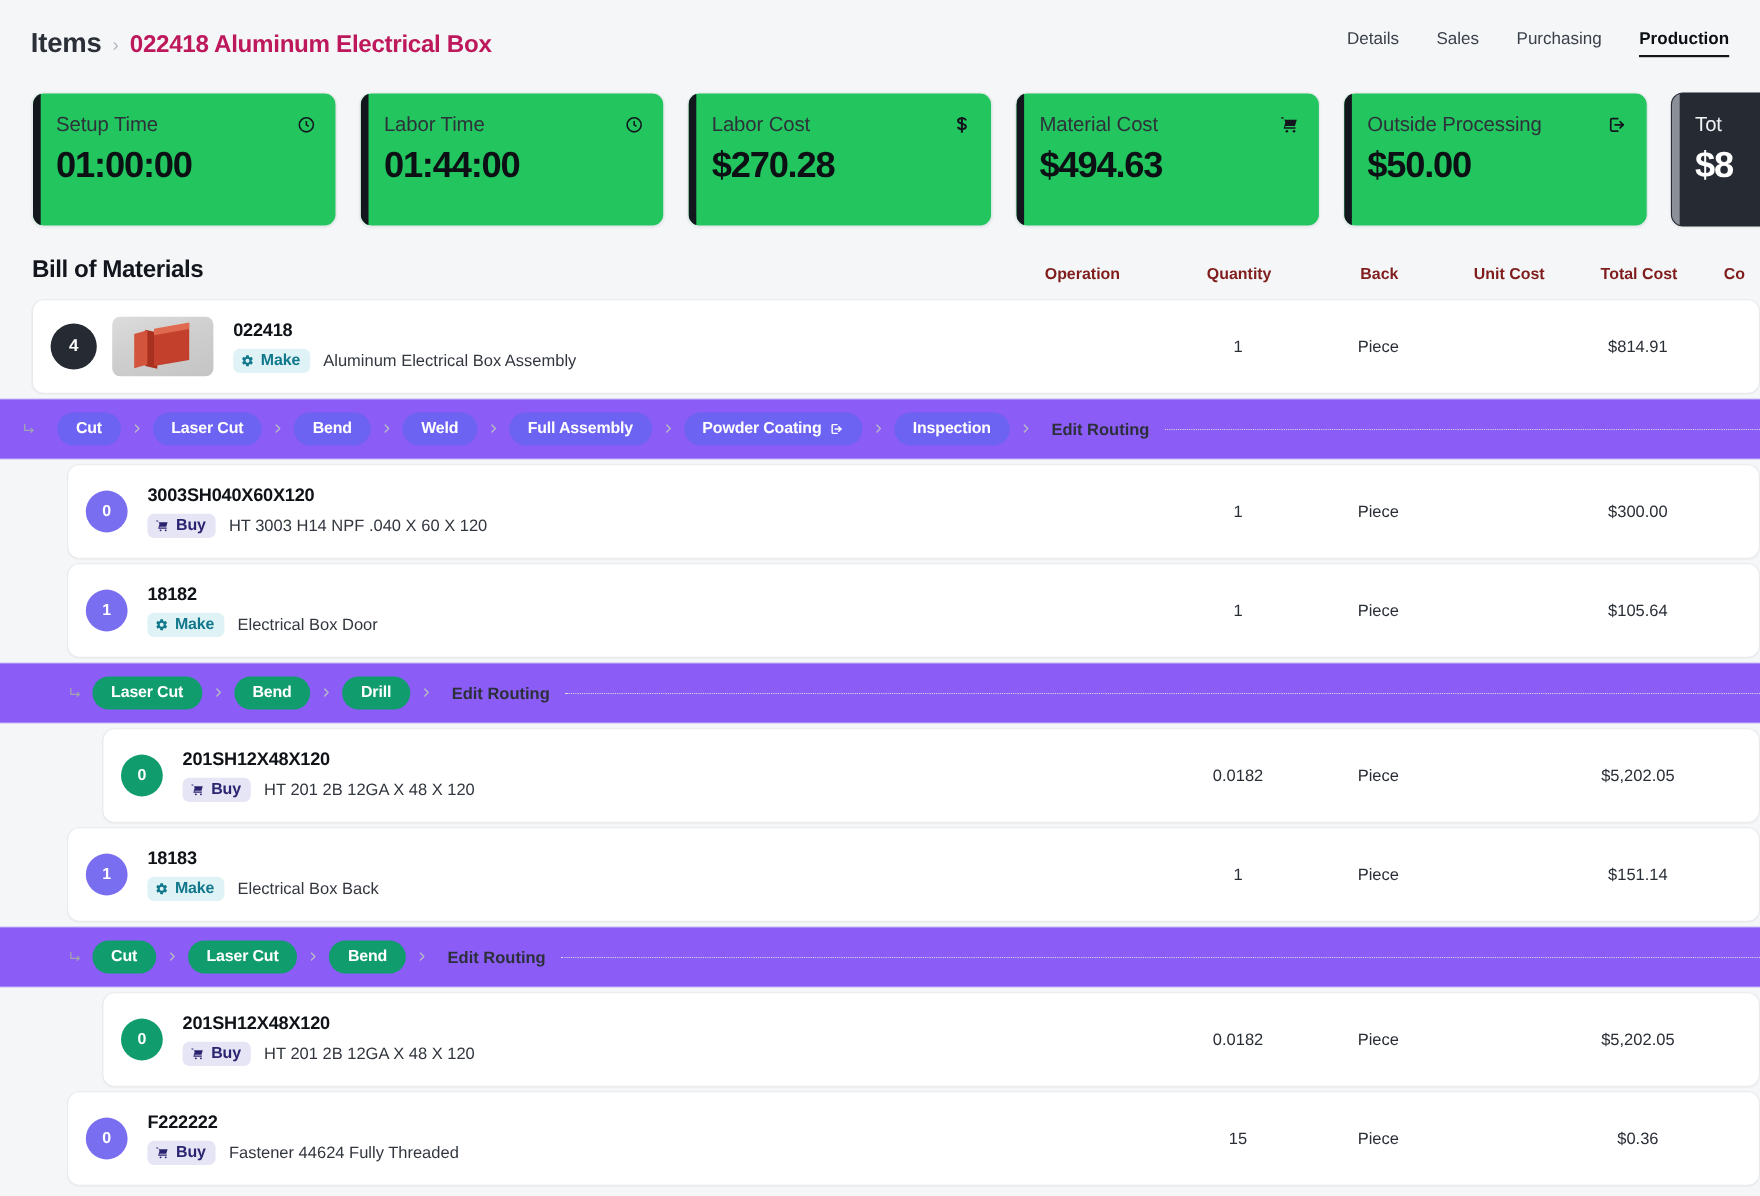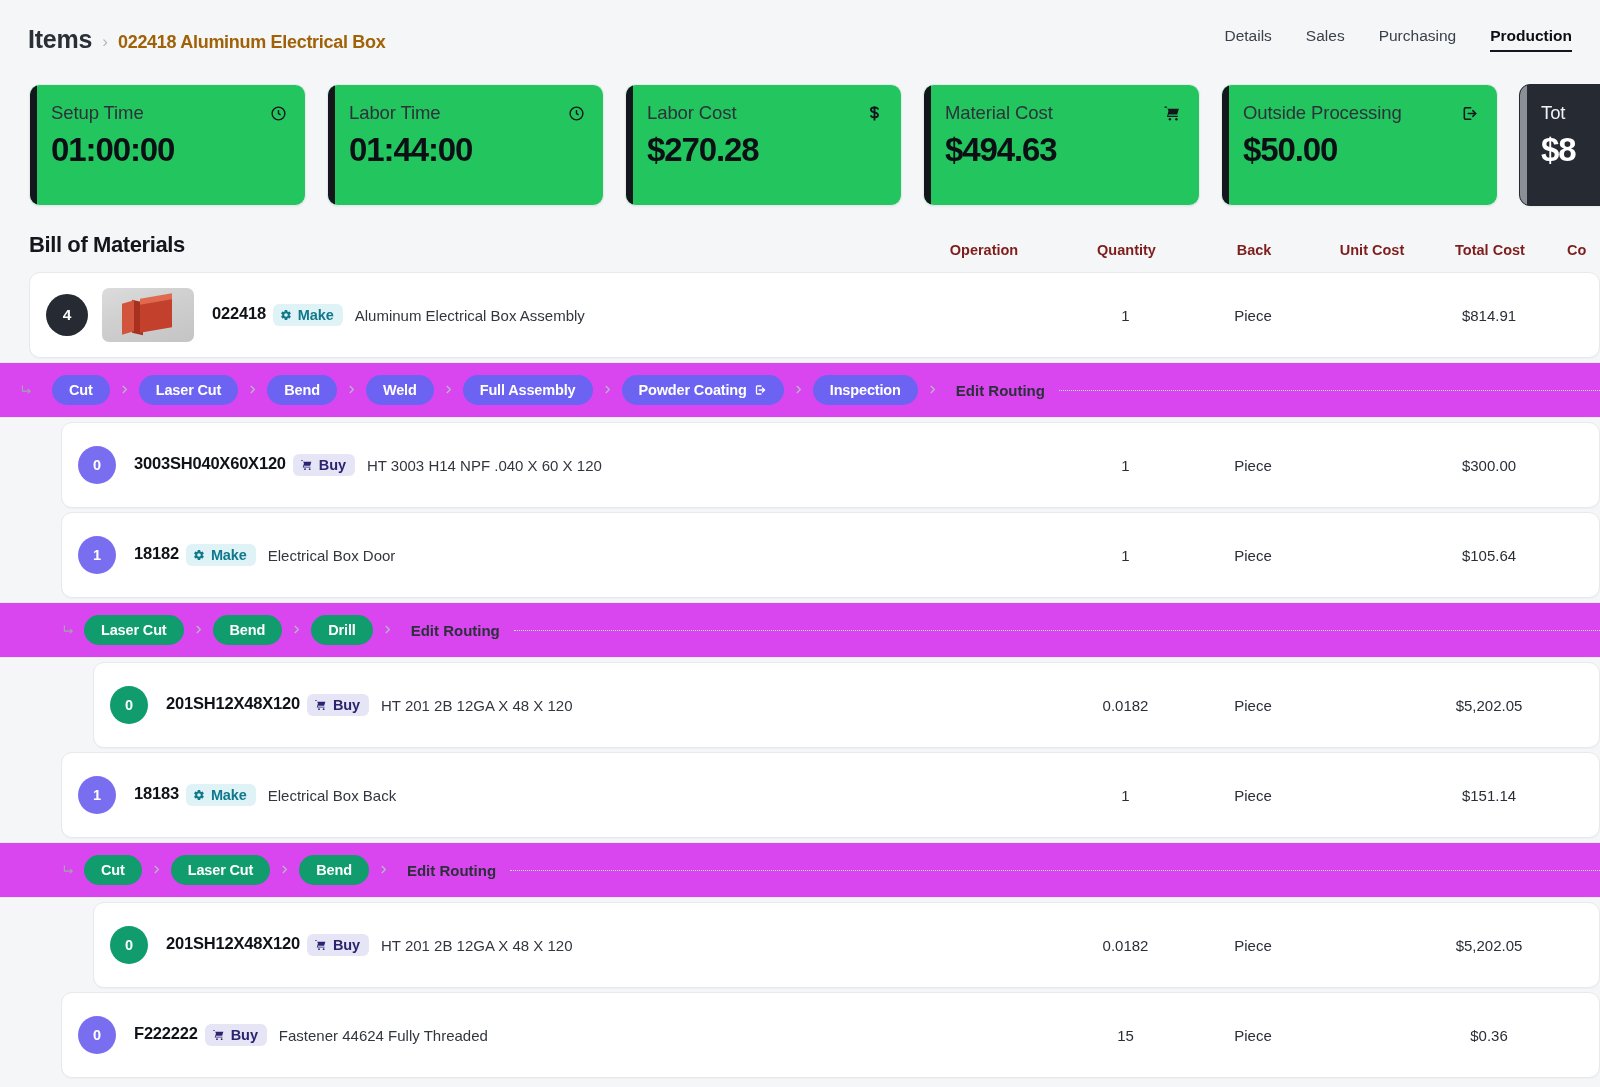--- a/index.html
+++ b/index.html
@@ -20,21 +20,21 @@
     display: flex;
     align-items: center;
     padding: 0 28px 0 28px;
   }
   .breadcrumb { display: flex; align-items: baseline; gap: 10px; }
   .crumb-root {
     font-size: 25px; font-weight: 700; color: #2a2f38; letter-spacing: -0.2px;
   }
   .crumb-sep { font-size: 17px; color: #b3b8c0; transform: translateY(-1px); }
   .crumb-current {
-    font-size: 18px; font-weight: 700; color: #a16207; letter-spacing: -0.3px;
+    font-size: 22px; font-weight: 700; color: #be185d; letter-spacing: -0.3px;
   }
   .tabs { margin-left: auto; display: flex; align-items: center; gap: 34px; }
   .tab {
     font-size: 15.5px; color: #3b414b; padding-bottom: 5px;
     border-bottom: 2.5px solid transparent; white-space: nowrap;
   }
   .tab.active { color: #0c1015; font-weight: 700; border-bottom-color: #13171d; }
 
   
   .cards {
@@ -130,21 +130,21 @@
   }
   .thumb .box-door {
     position: absolute; left: 20px; top: 14px; width: 12px; height: 31px;
     background: #d2543d; transform: skewY(-16deg);
   }
   .thumb .box-lip {
     position: absolute; left: 38px; top: 8px; width: 32px; height: 6px;
     background: #e06a50; transform: skewY(-10deg);
   }
 
-  .row-info { margin-left: 18px; display: flex; flex-direction: row; gap: 7px; min-width: 0; }
+  .row-info { margin-left: 18px; display: flex; flex-direction: column; gap: 7px; min-width: 0; }
   .item-code { font-size: 16.5px; font-weight: 700; color: #0f1318; letter-spacing: -0.2px; }
   .item-meta { display: flex; align-items: center; gap: 12px; }
   .tag {
     display: inline-flex; align-items: center; gap: 6px;
     padding: 3px 9px 3px 7px; border-radius: 6px;
     font-size: 14.5px; font-weight: 700; letter-spacing: -0.1px;
   }
   .tag.make { background: #dff3f6; color: #11788c; }
   .tag.buy  { background: #e6e5f6; color: #2a2470; }
   .item-desc { font-size: 15px; color: #32373f; white-space: nowrap; }
@@ -156,21 +156,21 @@
   .cell.unit      { width: 120px; }
   .cell.unitcost  { width: 116px; }
   .cell.totalcost { width: 120px; }
   .cell.tail      { width: 50px; }
 
   
   .routing {
     position: relative;
     display: flex; align-items: center;
     height: 56px;
-    background: #d946ef;
+    background: #8b5cf6;
     border-top: 1px solid #eceef1;
     border-bottom: 1px solid #eceef1;
     margin-bottom: 4px;
   }
   .routing.ind0 { padding-left: 52px; }
   .routing.ind1 { padding-left: 84px; }
   .arrow-in {
     position: absolute; left: 0; width: 52px;
     display: flex; align-items: center; justify-content: center;
     color: #a0a6af; font-size: 15px;

